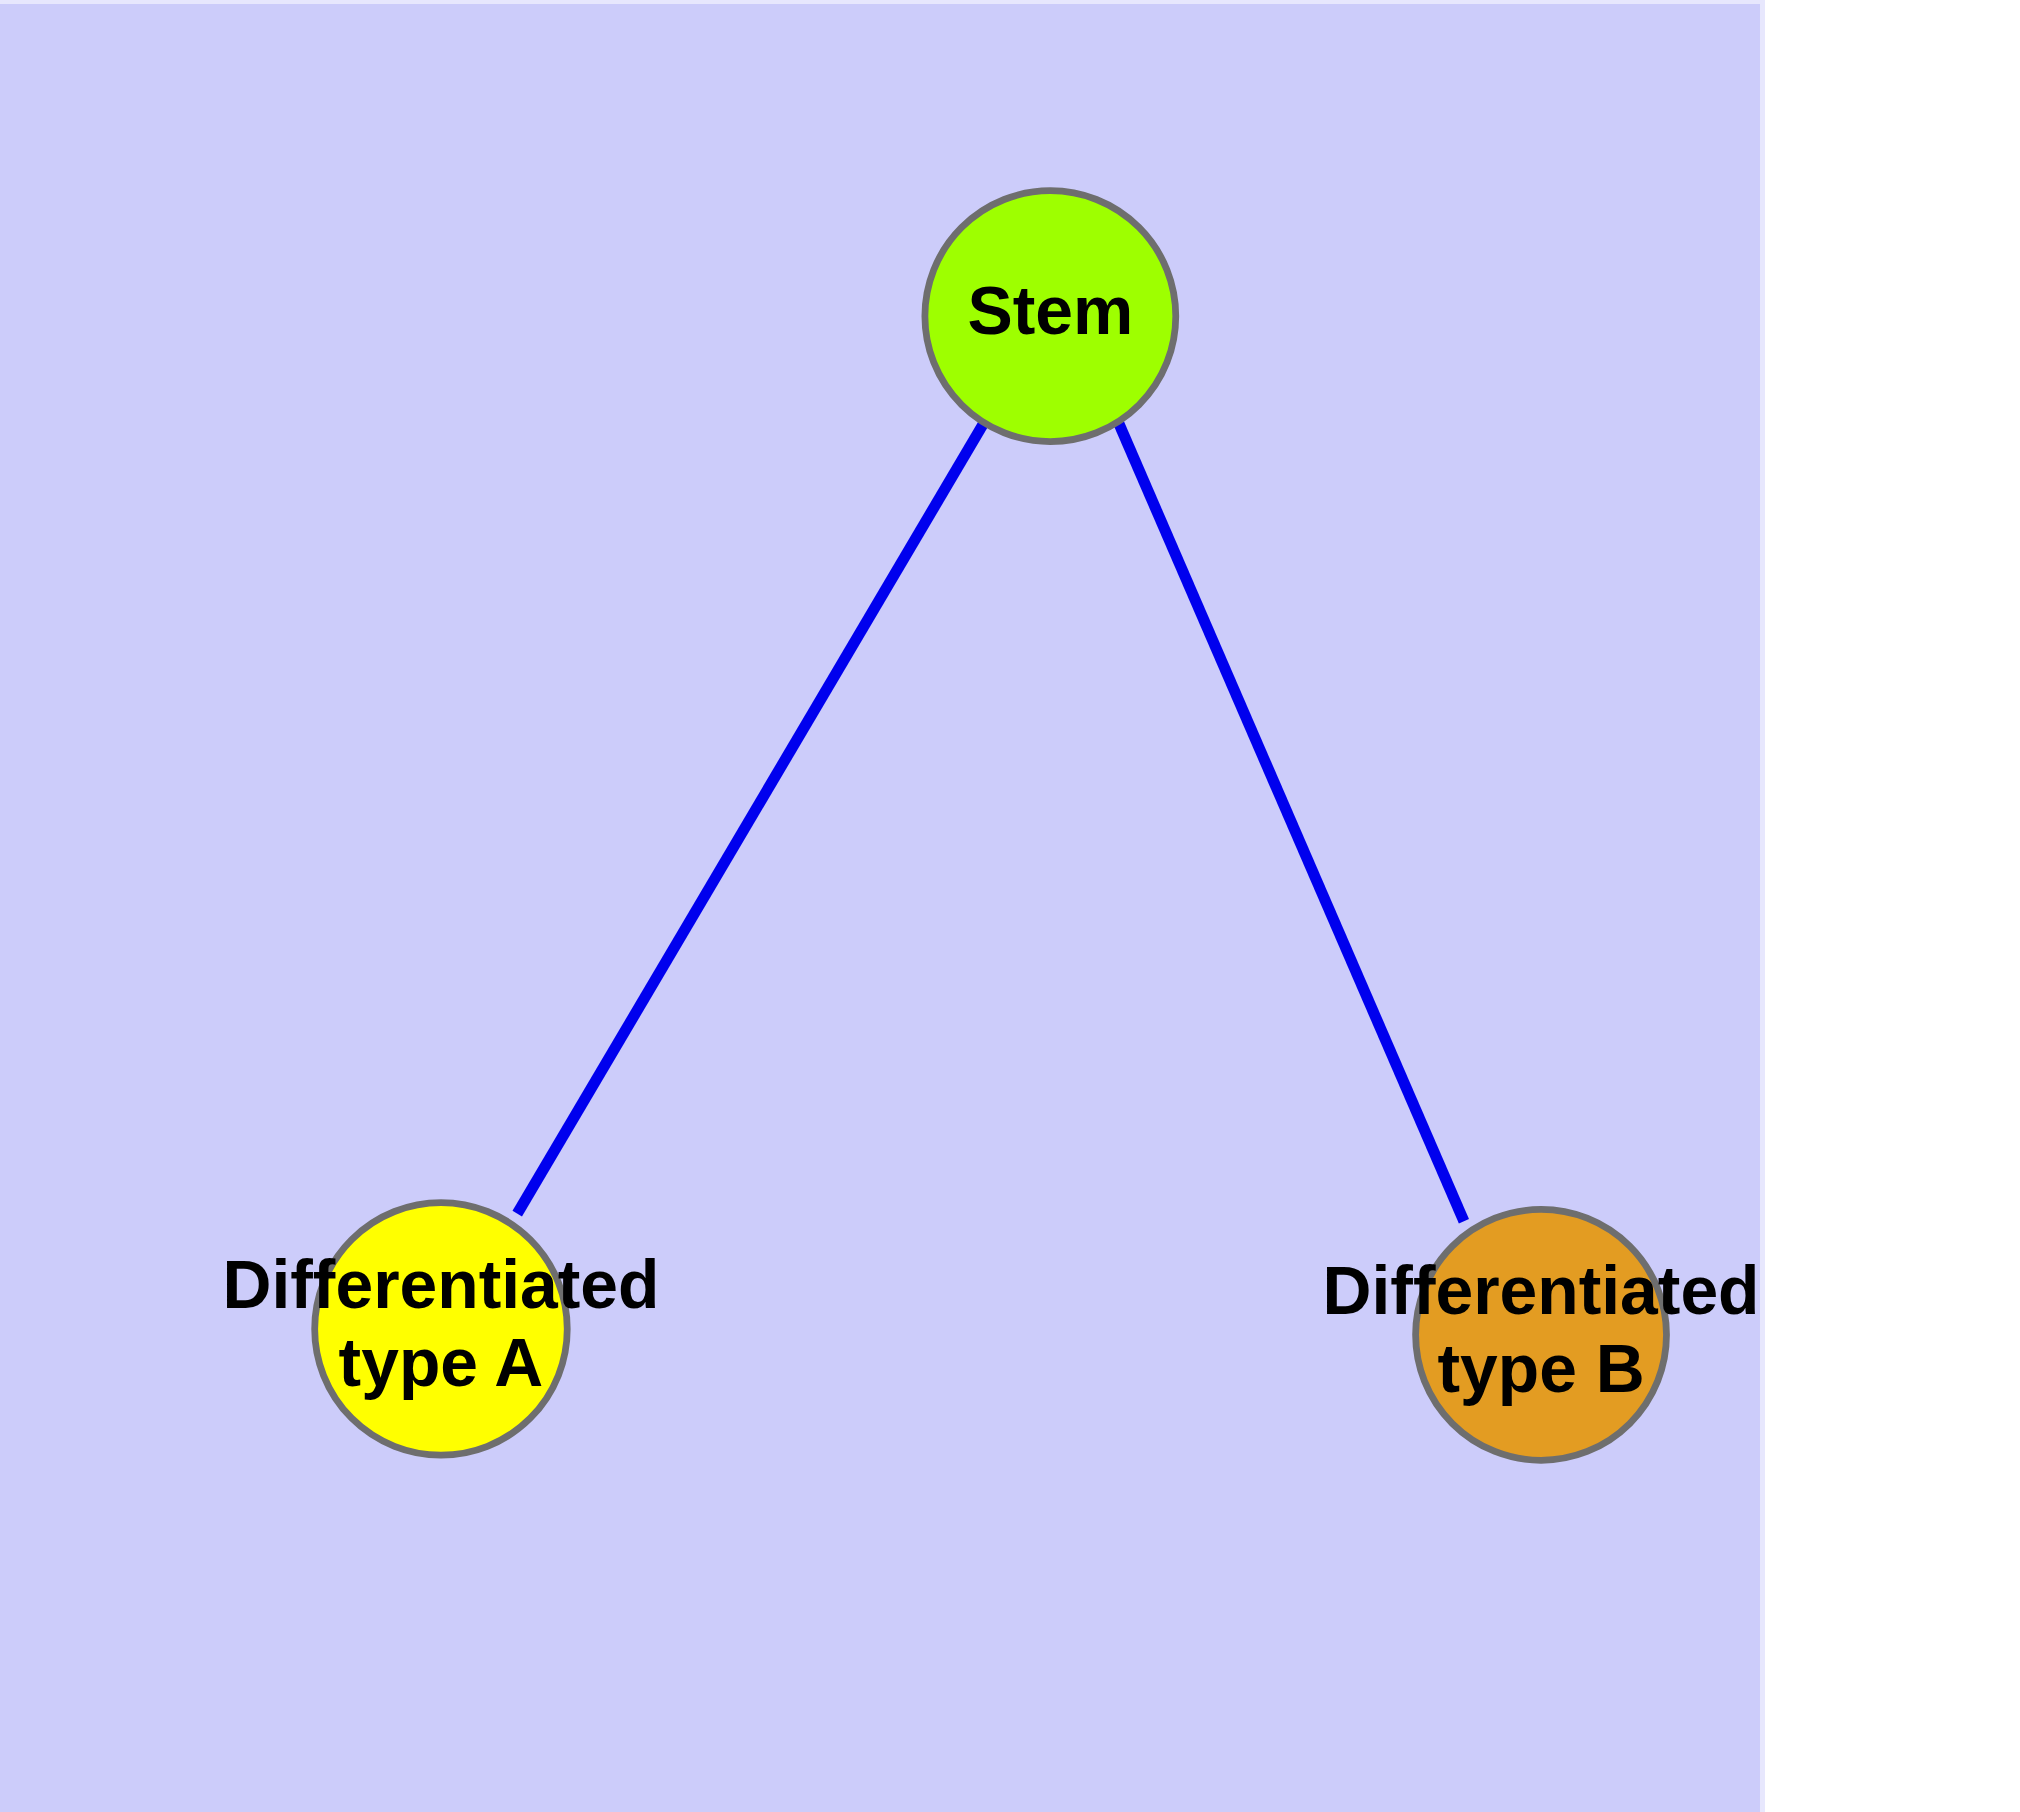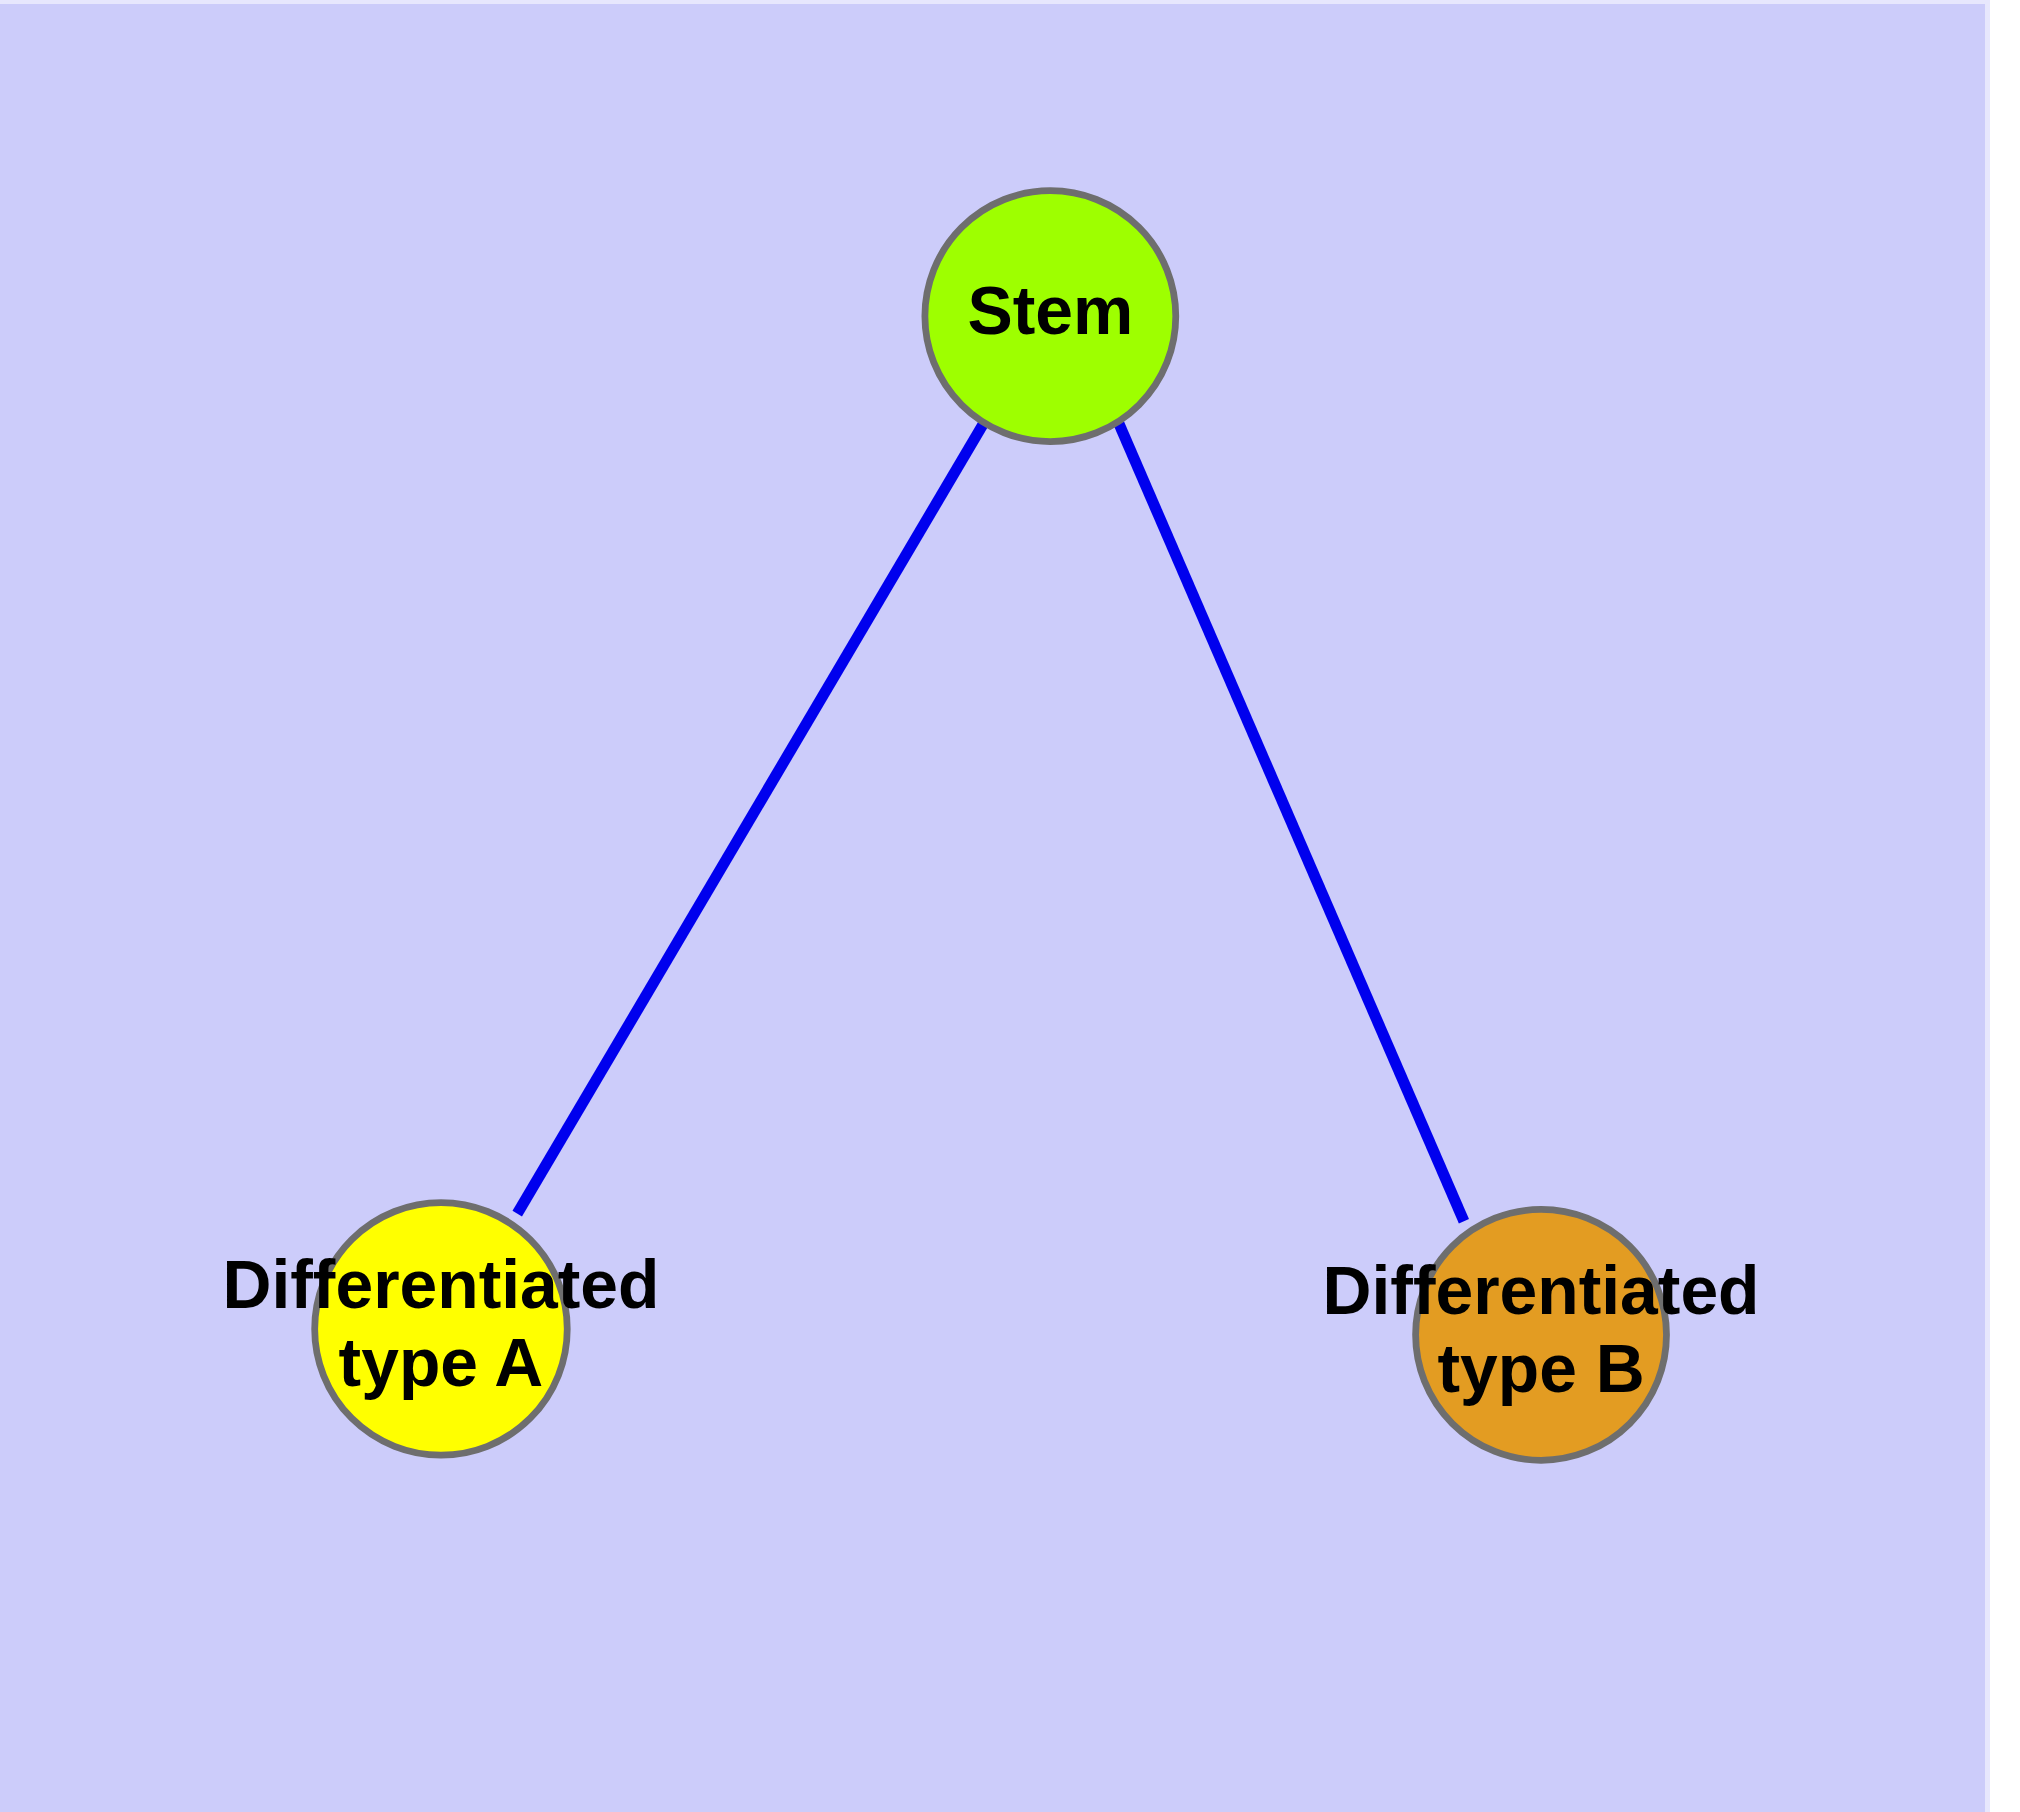--- a/index.html
+++ b/index.html
@@ -3,21 +3,21 @@
 <meta charset="utf-8">
 <title>Cell differentiation graph</title>
 <style>
   html, body {
     margin: 0;
     padding: 0;
     background: #ffffff;
   }
   #canvas {
     position: relative;
-    width: 1990px;
+    width: 1765px;
     height: 1812px;
     background: #ccccfa;
     overflow: hidden;
     font-family: "Liberation Sans", "DejaVu Sans", sans-serif;
   }
   
   #edge-strip-top {
     position: absolute;
     left: 0; top: 0;
     width: 2021px; height: 4.2px;

